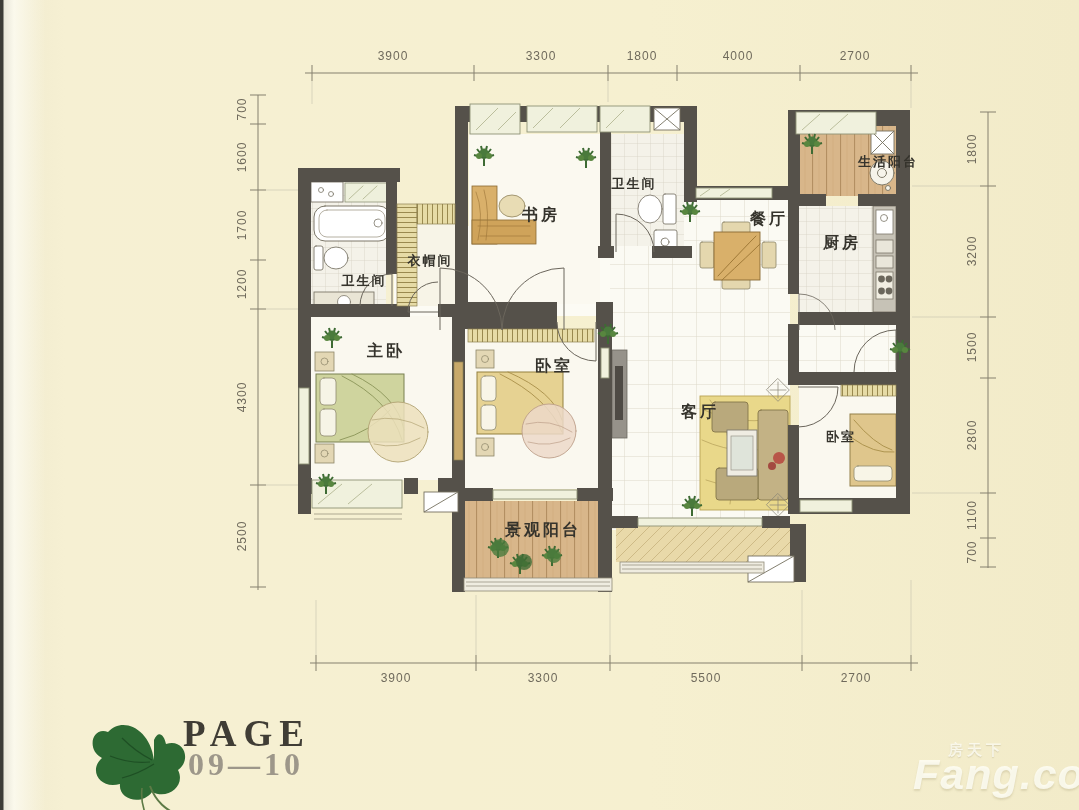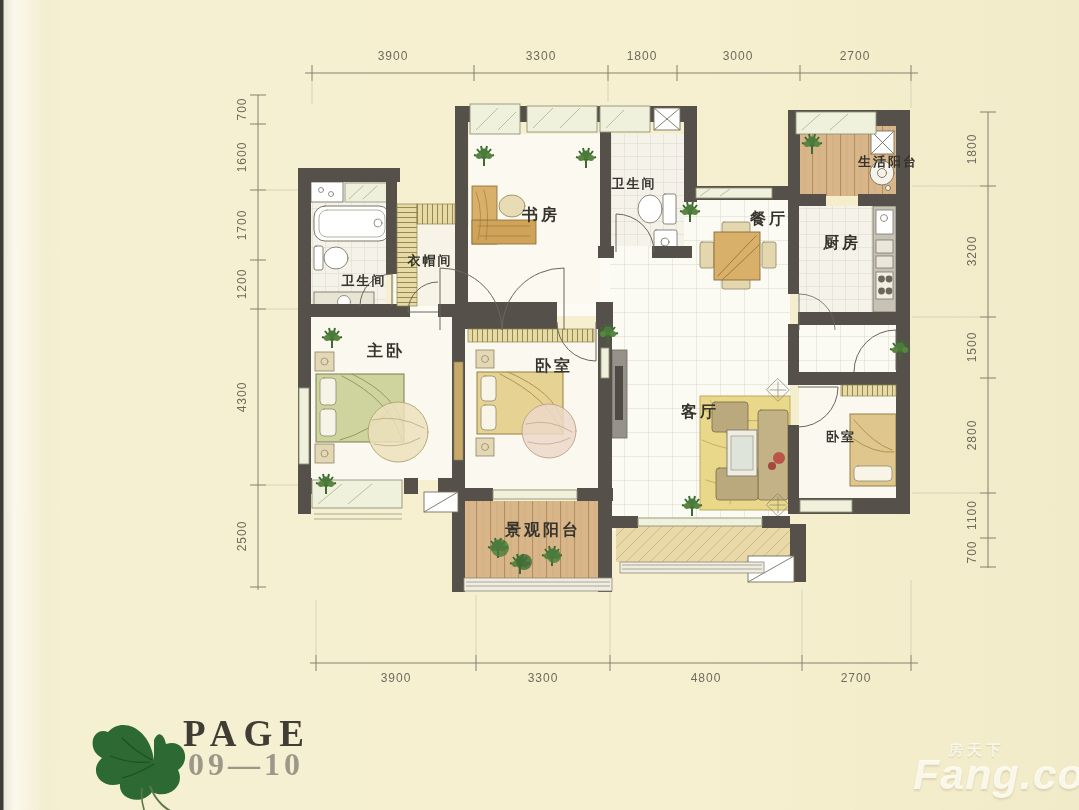--- a/index.html
+++ b/index.html
@@ -385,26 +385,26 @@
   <div class="lbl sm" style="left:364px;top:281px">卫生间</div>
   <div class="lbl" style="left:386px;top:351px">主卧</div>
   <div class="lbl" style="left:554px;top:366px">卧室</div>
   <div class="lbl lg" style="left:700px;top:384px">客厅</div>
   <div class="lbl sm" style="left:841px;top:437px">卧室</div>
   <div class="lbl" style="left:543px;top:530px">景观阳台</div>
 
   <div class="dim" style="left:393px;top:56px">3900</div>
   <div class="dim" style="left:541px;top:56px">3300</div>
   <div class="dim" style="left:642px;top:56px">1800</div>
-  <div class="dim" style="left:738px;top:56px">3000</div>
+  <div class="dim" style="left:738px;top:56px">4000</div>
   <div class="dim" style="left:855px;top:56px">2700</div>
 
   <div class="dim" style="left:396px;top:678px">3900</div>
   <div class="dim" style="left:543px;top:678px">3300</div>
-  <div class="dim" style="left:706px;top:678px">4800</div>
+  <div class="dim" style="left:706px;top:678px">5500</div>
   <div class="dim" style="left:856px;top:678px">2700</div>
 
   <div class="dimv" style="left:242px;top:109px">700</div>
   <div class="dimv" style="left:242px;top:157px">1600</div>
   <div class="dimv" style="left:242px;top:225px">1700</div>
   <div class="dimv" style="left:242px;top:284px">1200</div>
   <div class="dimv" style="left:242px;top:397px">4300</div>
   <div class="dimv" style="left:242px;top:536px">2500</div>
 
   <div class="dimv" style="left:972px;top:149px">1800</div>

